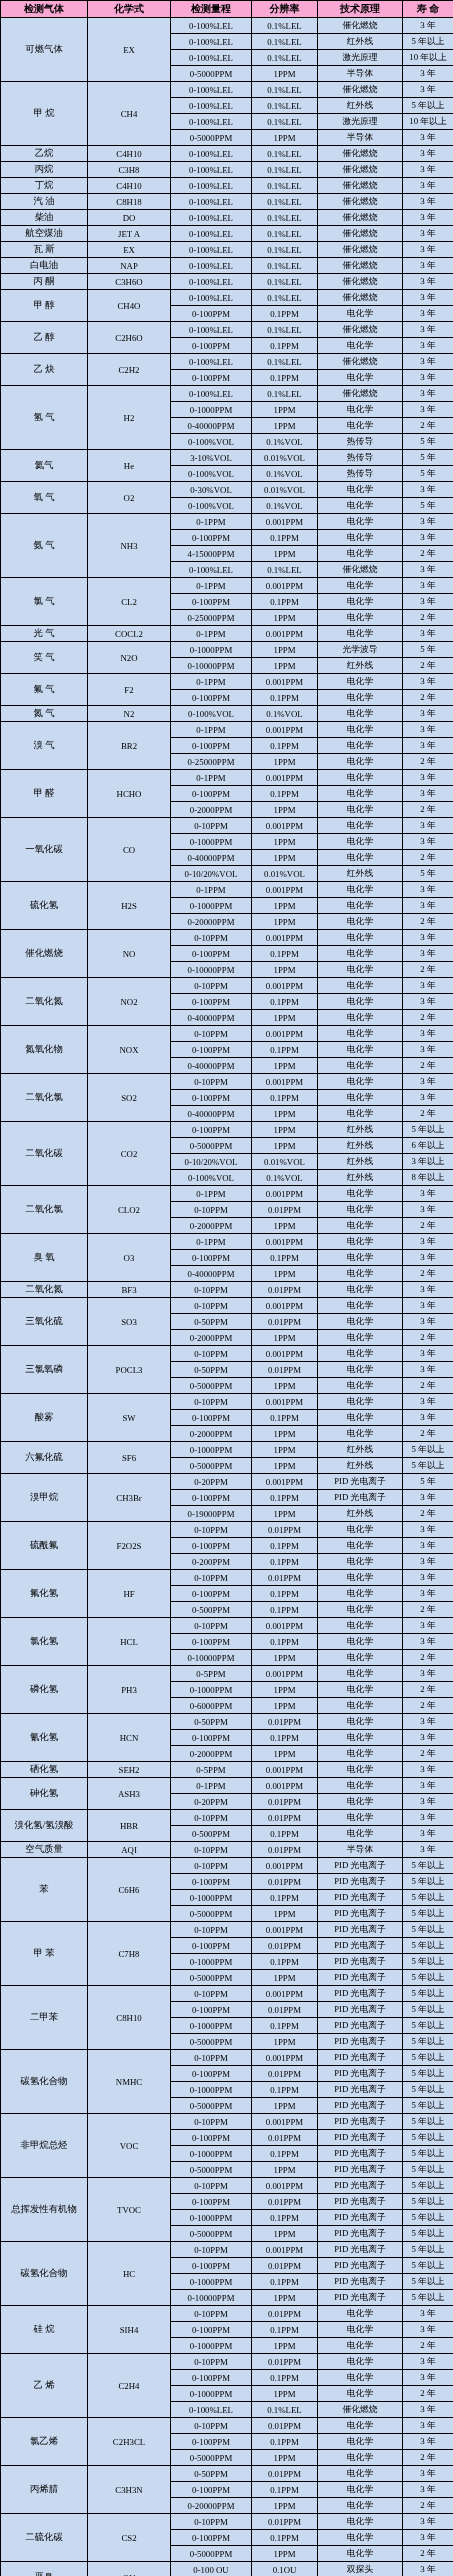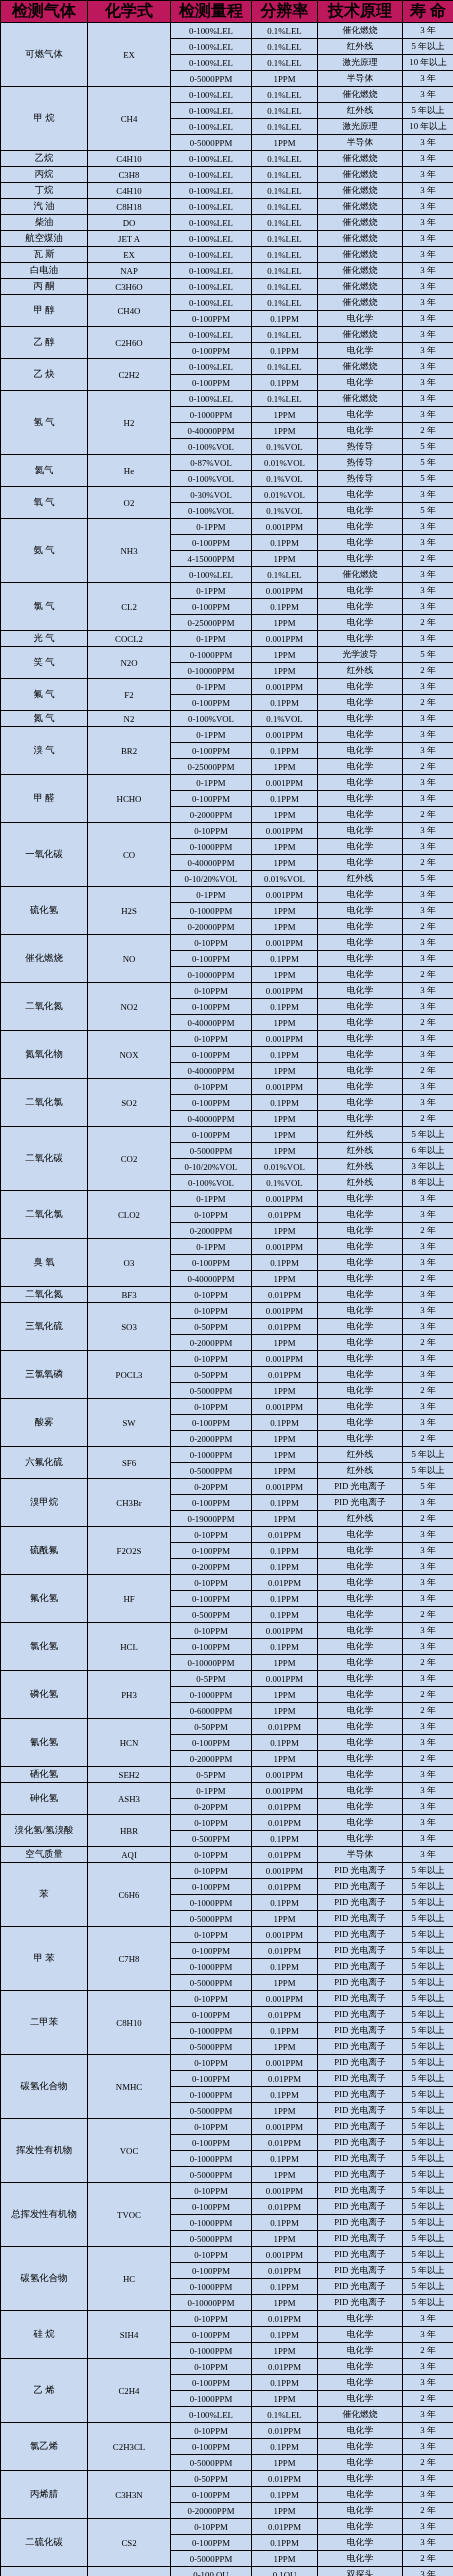--- a/index.html
+++ b/index.html
@@ -14,23 +14,23 @@
   }
   th, td {
     border: 0.6px solid #000000;
     text-align: center;
     vertical-align: middle;
     padding: 0 1.2px;
     overflow: hidden;
     white-space: nowrap;
   }
   thead th {
-    background: #be185d;
+    background: #f9a8d4;
     font-weight: bold;
-    font-size: 16px;
+    font-size: 10px;
     height: 16px;
     border-bottom: 1.2px solid #000000;
     border-top: 1.2px solid #000000;
     margin-left: 28px;
   }
   tbody td {
     font-size: 8.8px;
     height: 15px;
     background: #c8d9f0;
   }
@@ -257,21 +257,21 @@
         </tr>
         <tr data-name="table-row">
           <td data-name="range-cell">0-100%VOL</td>
           <td data-name="resolution-cell">0.1%VOL</td>
           <td data-name="principle-cell">热传导</td>
           <td data-name="lifespan-cell">5 年</td>
         </tr>
         <tr data-name="table-row" class="group-start">
           <td class="gas-cell" rowspan="2" data-name="gas-name-cell">氦气</td>
           <td class="formula-cell" rowspan="2" data-name="formula-cell">He</td>
-          <td data-name="range-cell">0-87%VOL</td>
+          <td data-name="range-cell">3-10%VOL</td>
           <td data-name="resolution-cell">0.01%VOL</td>
           <td data-name="principle-cell">热传导</td>
           <td data-name="lifespan-cell">5 年</td>
         </tr>
         <tr data-name="table-row">
           <td data-name="range-cell">0-100%VOL</td>
           <td data-name="resolution-cell">0.1%VOL</td>
           <td data-name="principle-cell">热传导</td>
           <td data-name="lifespan-cell">5 年</td>
         </tr>
@@ -955,21 +955,21 @@
           <td data-name="principle-cell">PID 光电离子</td>
           <td data-name="lifespan-cell">5 年以上</td>
         </tr>
         <tr data-name="table-row">
           <td data-name="range-cell">0-5000PPM</td>
           <td data-name="resolution-cell">1PPM</td>
           <td data-name="principle-cell">PID 光电离子</td>
           <td data-name="lifespan-cell">5 年以上</td>
         </tr>
         <tr data-name="table-row" class="group-start">
-          <td class="gas-cell" rowspan="4" data-name="gas-name-cell">挥发性有机物</td>
+          <td class="gas-cell" rowspan="4" data-name="gas-name-cell">非甲烷总烃</td>
           <td class="formula-cell" rowspan="4" data-name="formula-cell">VOC</td>
           <td data-name="range-cell">0-10PPM</td>
           <td data-name="resolution-cell">0.001PPM</td>
           <td data-name="principle-cell">PID 光电离子</td>
           <td data-name="lifespan-cell">5 年以上</td>
         </tr>
         <tr data-name="table-row">
           <td data-name="range-cell">0-100PPM</td>
           <td data-name="resolution-cell">0.01PPM</td>
           <td data-name="principle-cell">PID 光电离子</td>

